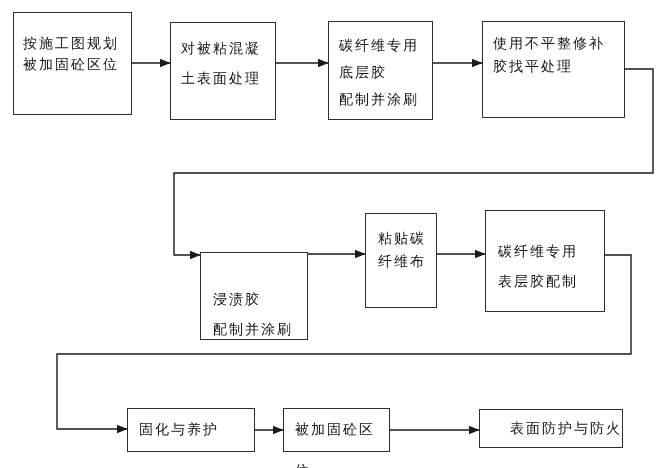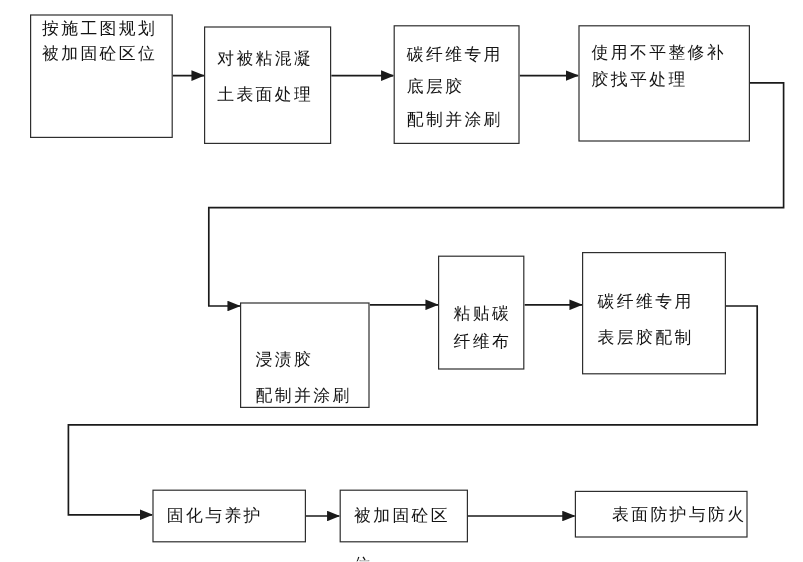--- a/index.html
+++ b/index.html
@@ -48,21 +48,21 @@
       <path d="M433,63 L482,63" marker-end="url(#arrow)"></path>
       <path d="M625,69 L653,69 L653,173 L174,173 L174,255 L200,255" marker-end="url(#arrow)"></path>
       <path d="M308,254 L365,254" marker-end="url(#arrow)"></path>
       <path d="M437,254 L485,254" marker-end="url(#arrow)"></path>
       <path d="M605,255 L631,255 L631,354 L57,354 L57,429 L127,429" marker-end="url(#arrow)"></path>
       <path d="M235,430 L283,430" marker-end="url(#arrow)"></path>
       <path d="M390,430 L479,430" marker-end="url(#arrow)"></path>
     </g>
   </svg>
 
-  <div class="node" style="left:13px; top:12px; width:119px; height:103px; padding:0 4px 0 9px; line-height:21px;margin-left:12px;">
+  <div class="node" style="left:13px; top:12px; width:119px; height:103px; padding:20px 4px 0 9px; line-height:21px;">
     <span class="label">按施工图规划
 被加固砼区位</span>
   </div>
 
   <div class="node" style="left:170px; top:22px; width:106px; height:98px; padding:10px 2px 0 10px; line-height:30px;">
     <span class="label">对被粘混凝
 土表面处理</span>
   </div>
 
   <div class="node" style="left:328px; top:21px; width:105px; height:99px; padding:10px 2px 0 10px; line-height:27px;">
@@ -74,21 +74,21 @@
   <div class="node" style="left:482px; top:21px; width:143px; height:97px; padding:10px 4px 13px 10px; line-height:23px;">
     <span class="label">使用不平整修补
 胶找平处理</span>
   </div>
 
   <div class="node" style="left:200px; top:215px; width:108px; height:88px; padding:31px 2px 0 12px; line-height:30px;margin-top:37px;">
     <span class="label">浸渍胶
 配制并涂刷</span>
   </div>
 
-  <div class="node" style="left:365px; top:213px; width:72px; height:95px; padding:36px 1px 0 12px; line-height:23px;">
+  <div class="node" style="left:365px; top:213px; width:72px; height:95px; padding:13px 1px 0 12px; line-height:23px;">
     <span class="label">粘贴碳
 纤维布</span>
   </div>
 
   <div class="node" style="left:485px; top:210px; width:120px; height:102px; padding:25px 2px 0 12px; line-height:30px;">
     <span class="label">碳纤维专用
 表层胶配制</span>
   </div>
 
   <div class="node" style="left:127px; top:408px; width:128px; height:44px; padding:0 0 0 11px; line-height:41px;">

